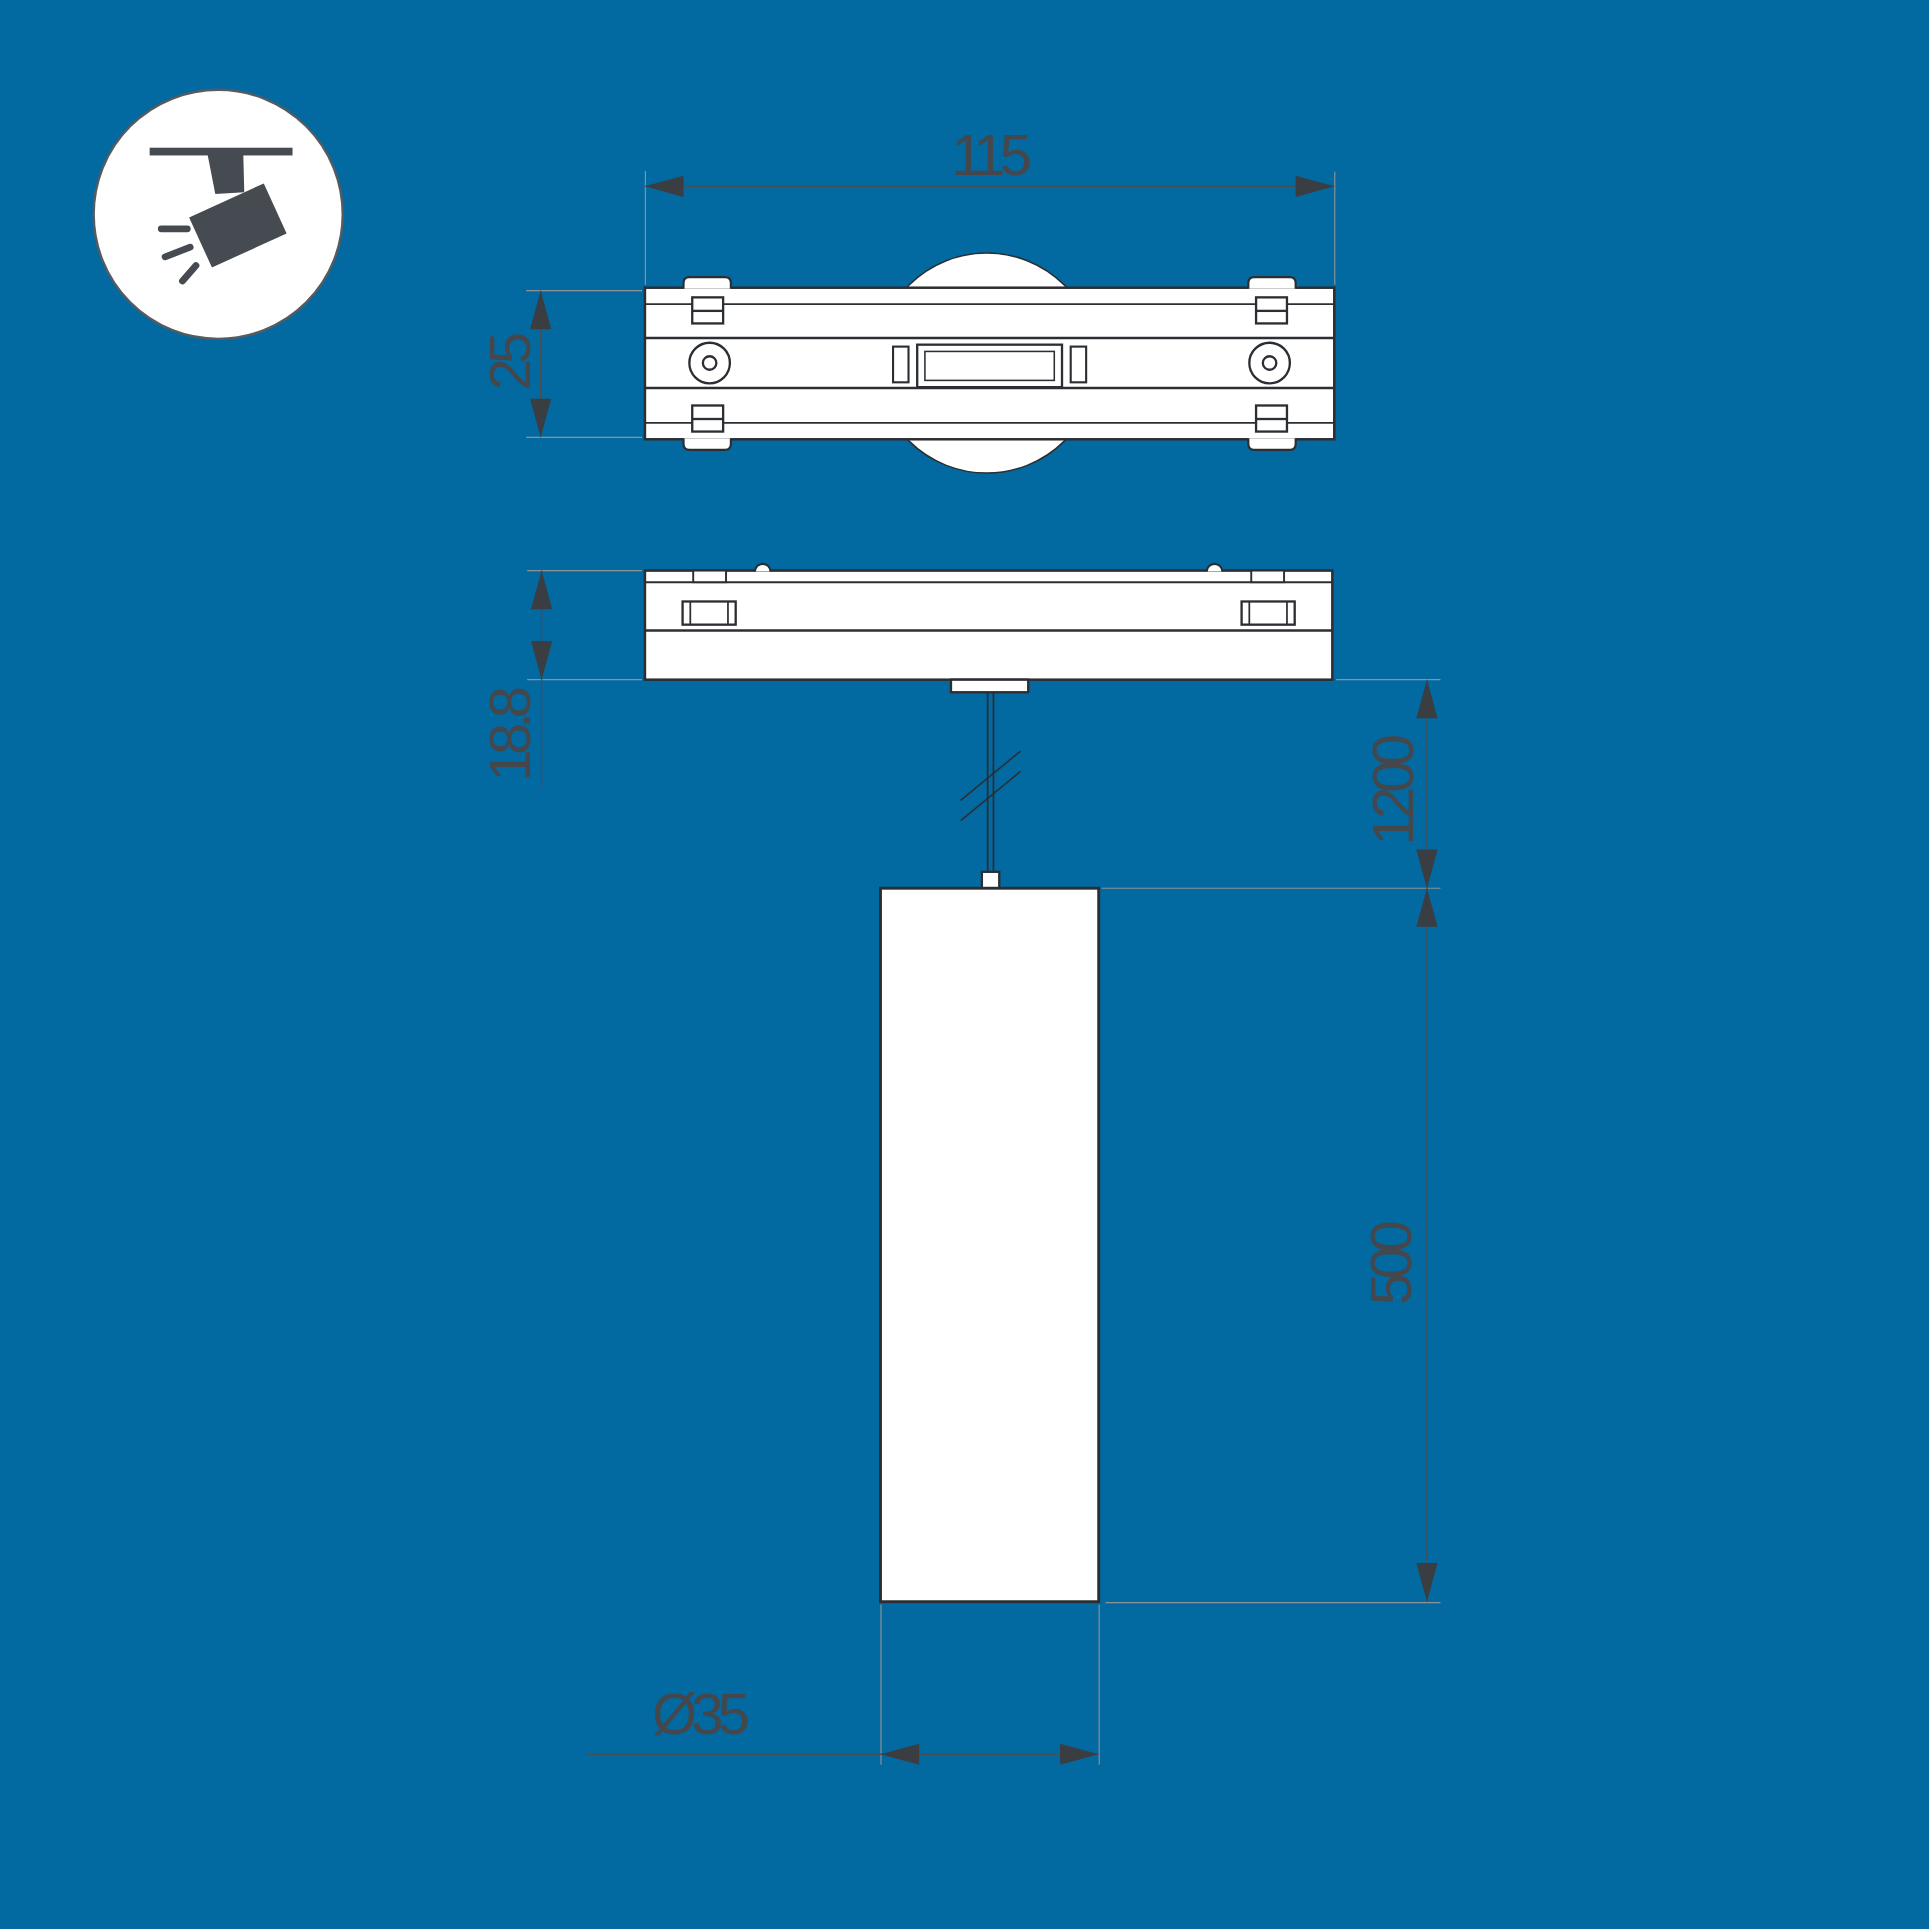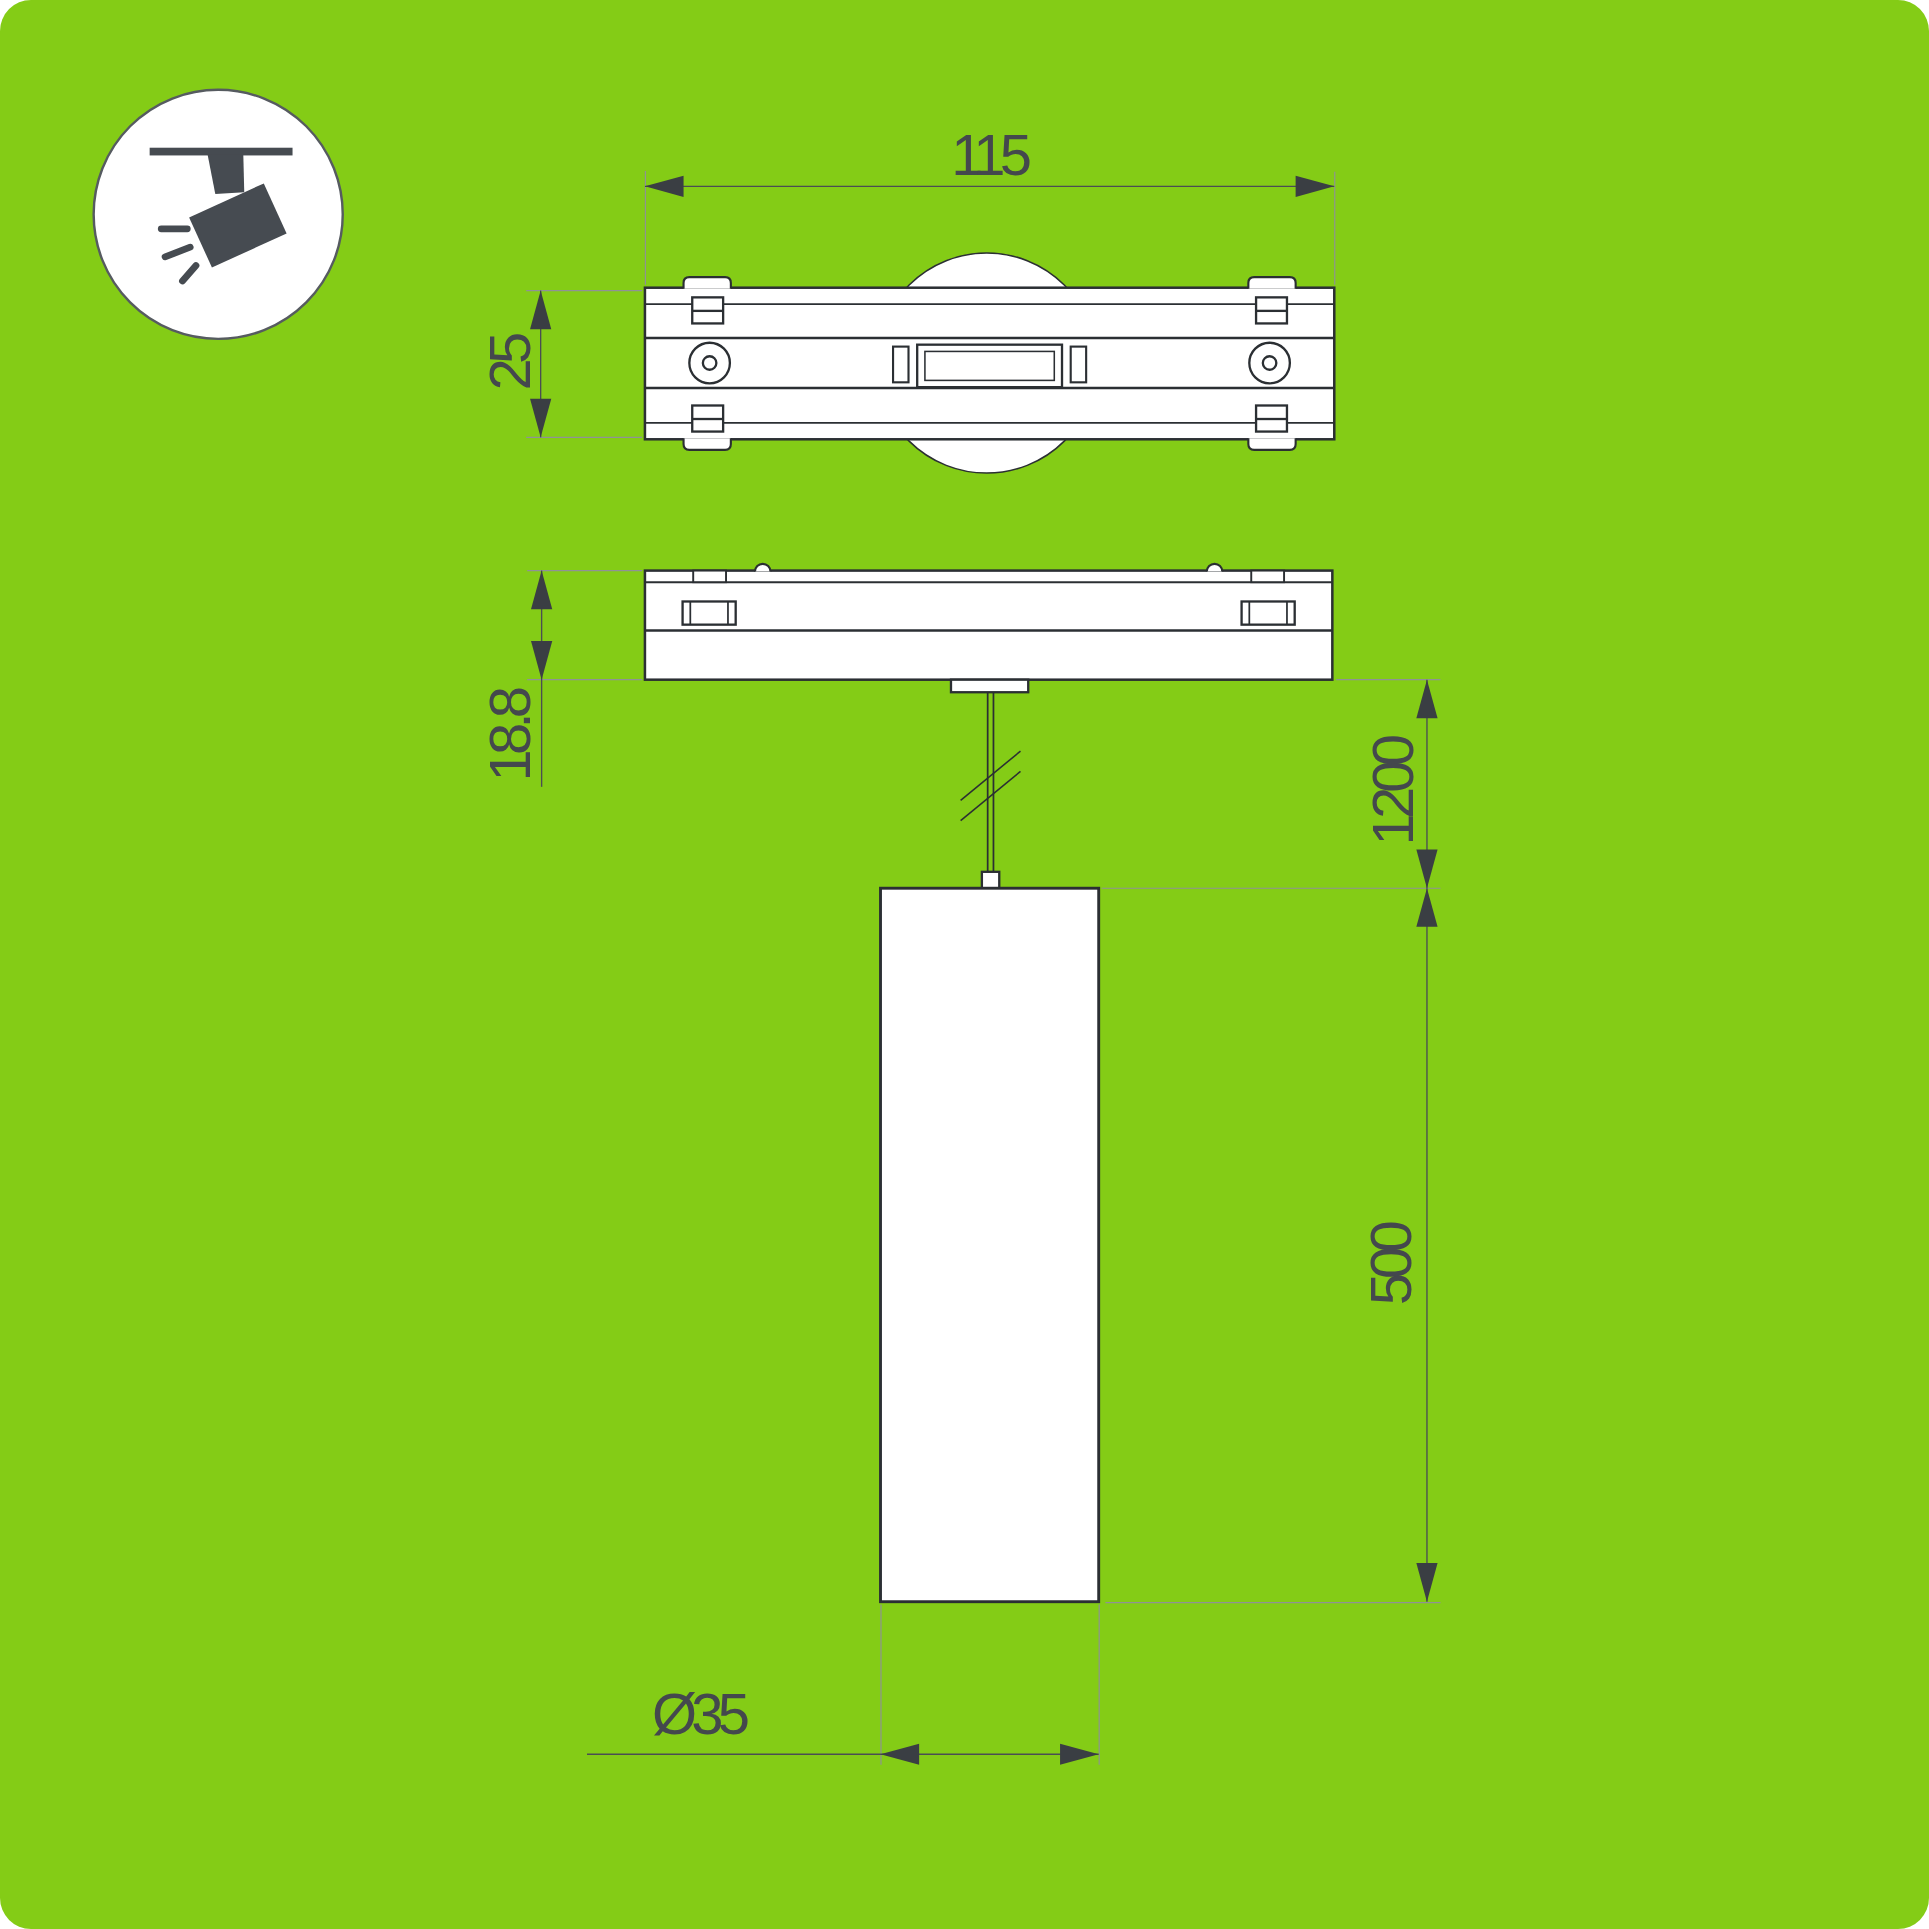--- a/index.html
+++ b/index.html
@@ -4,23 +4,22 @@
 <style>
   html, body {
     margin: 0;
     padding: 0;
     background: #ffffff;
   }
   .canvas {
     position: relative;
     width: 1929px;
     height: 1929px;
-    background: #84cc16;
+    background: #0369a1;
     font-family: "Liberation Sans", sans-serif;
-    border-radius: 31px;
   }
   svg { display: block; }
   .dim-text {
     font-family: "Liberation Sans", sans-serif;
     font-size: 60px;
     letter-spacing: -6px;
     fill: #44484d;
     font-weight: 400;
   }
 </style>

